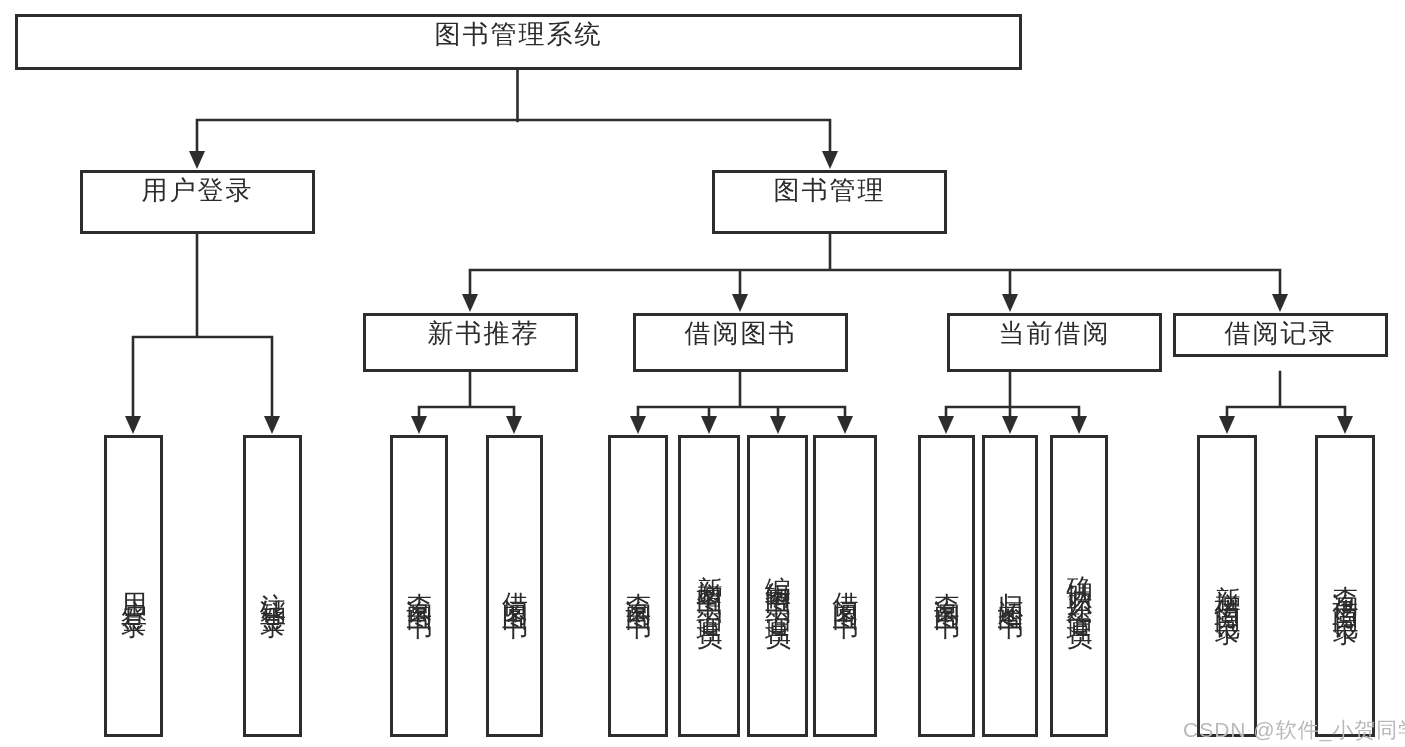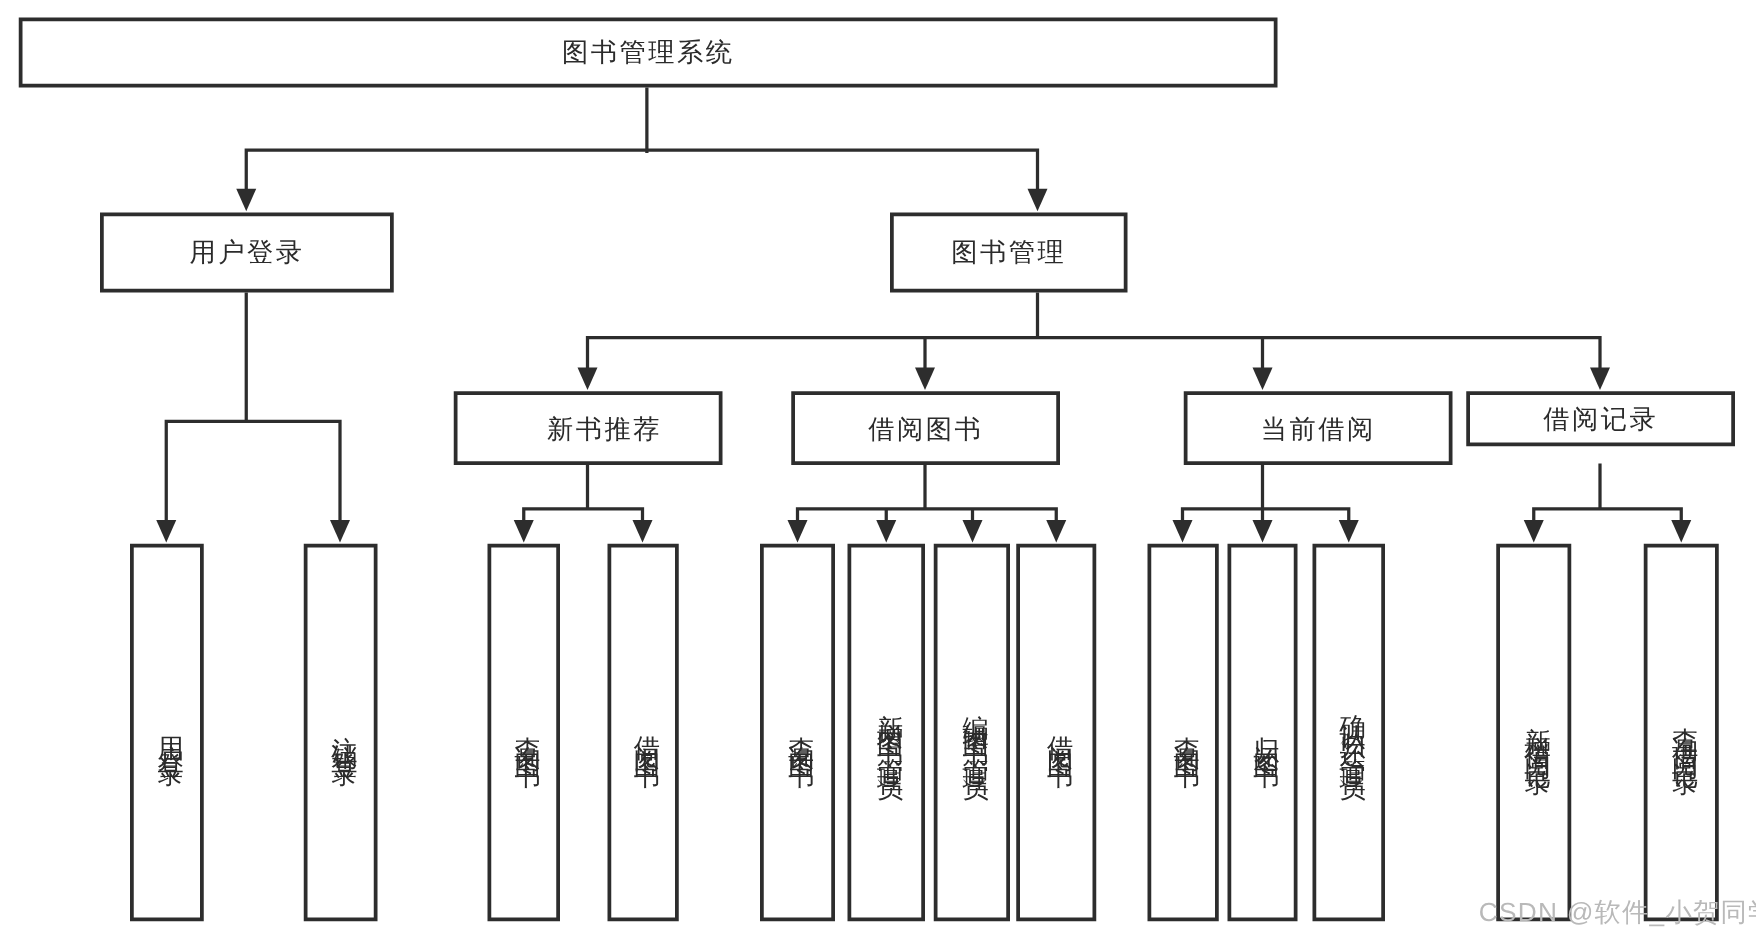--- a/index.html
+++ b/index.html
@@ -18,39 +18,38 @@
     font-family:"Liberation Sans","DejaVu Sans",sans-serif;
     overflow:hidden;
   }
   svg.connectors{position:absolute;left:0;top:0;width:1405px;height:747px;}
   svg.connectors path{fill:none;stroke:var(--line);stroke-width:2.6;stroke-linecap:square;}
   svg.connectors polygon{fill:var(--line);stroke:none;}
   .node{
     position:absolute;
     border:3px solid var(--border);
     background:var(--bg);
-    display:flex;align-items:center;justify-content:center;
+    display:flex;justify-content:center;
     color:var(--text);
-    font-size:21px;
+    font-size:26px;
     letter-spacing:2px;
     text-align:center;
-    font-family:Liberation Mono, monospace;
   }
   .node .vtext{
     writing-mode:vertical-rl;
     text-orientation:mixed;
     letter-spacing:7px;
     line-height:1.15;
     white-space:nowrap;
   }
   
   .n-root{left:15px;top:14px;width:1007px;height:56px;}
   
   .n-userlogin{left:80px;top:170px;width:235px;height:64px;}
-  .n-bookmgmt{left:712px;top:170px;width:190px;height:64px;}
+  .n-bookmgmt{left:712px;top:170px;width:235px;height:64px;}
   
   .n-recommend{left:363px;top:313px;width:215px;height:59px;padding-left:26px;}
   .n-borrowing{left:633px;top:313px;width:215px;height:59px;}
   .n-current{left:903px;top:313px;width:215px;height:59px;margin-left:44px;}
   .n-records{left:1173px;top:313px;width:215px;height:44px;}
   
   .leaf{top:435px;height:302px;}
   .l-1{left:104px;width:59px;}
   .l-2{left:243px;width:59px;}
   .l-3{left:390px;width:58px;}

